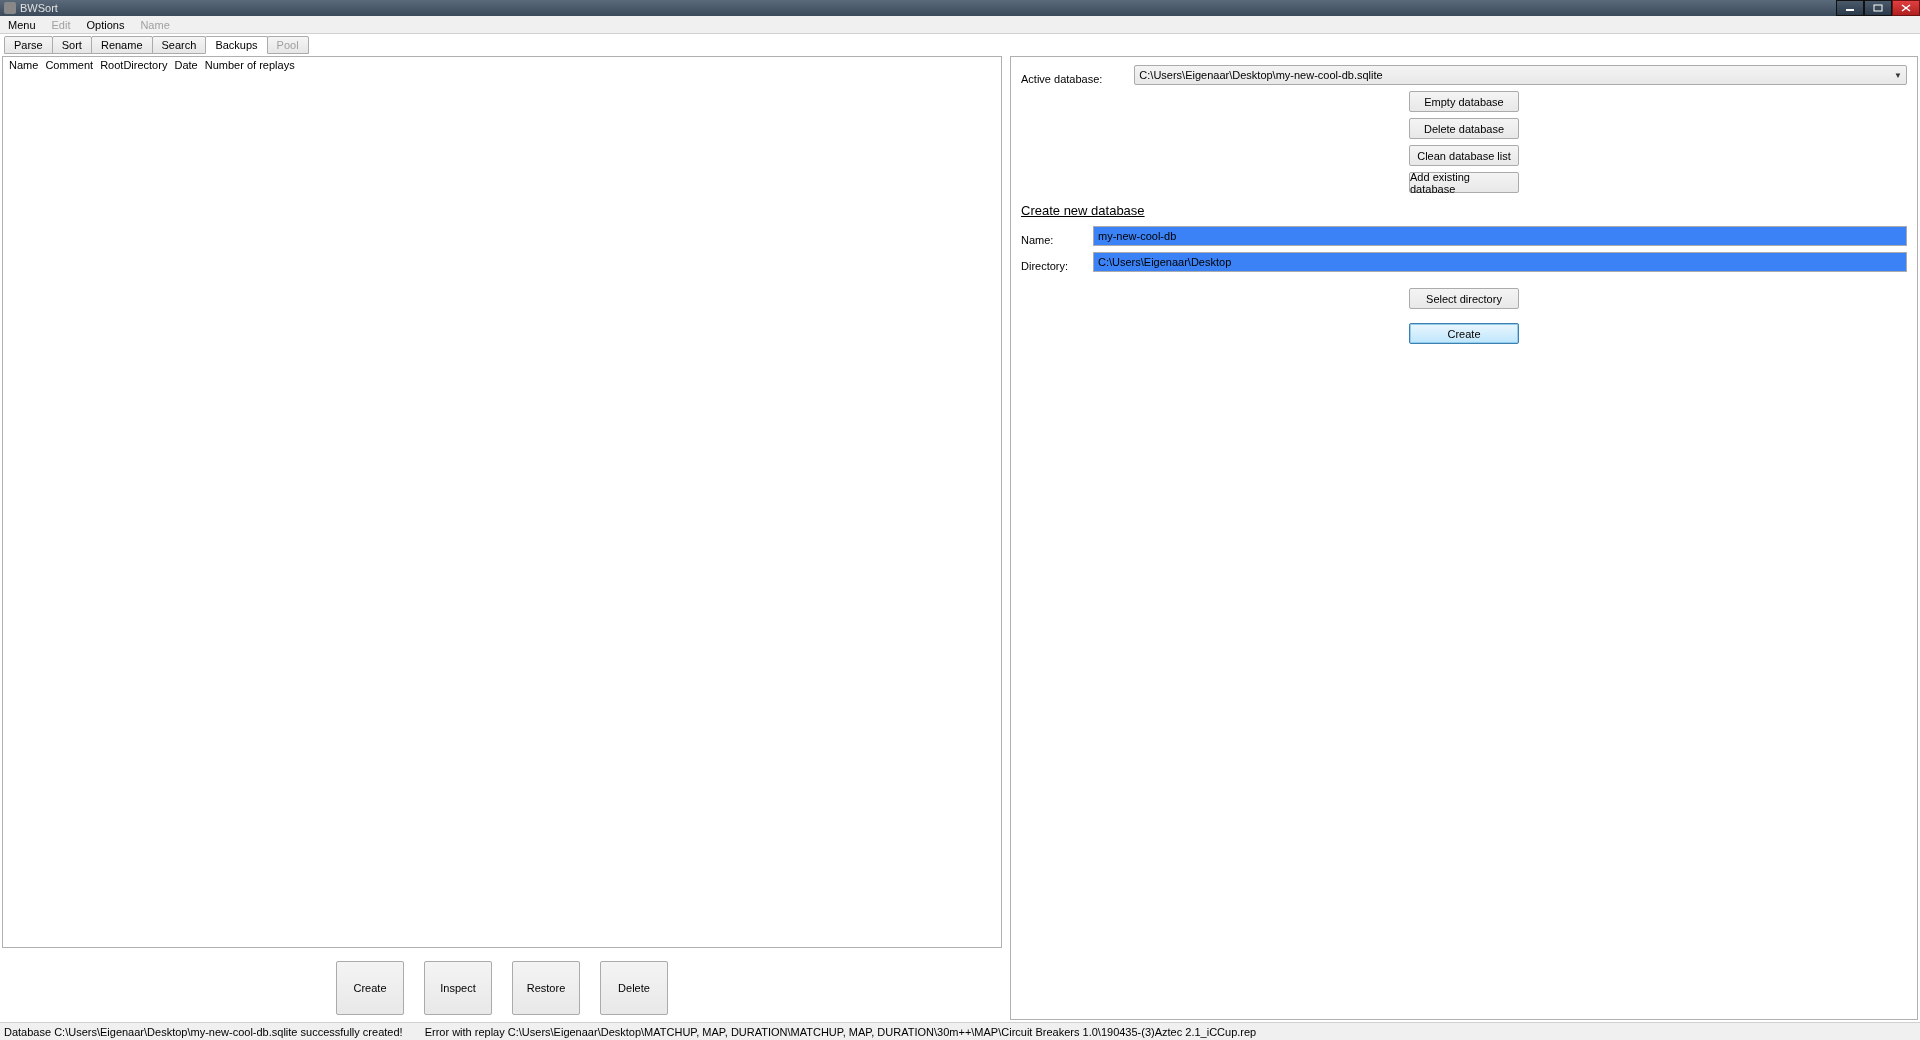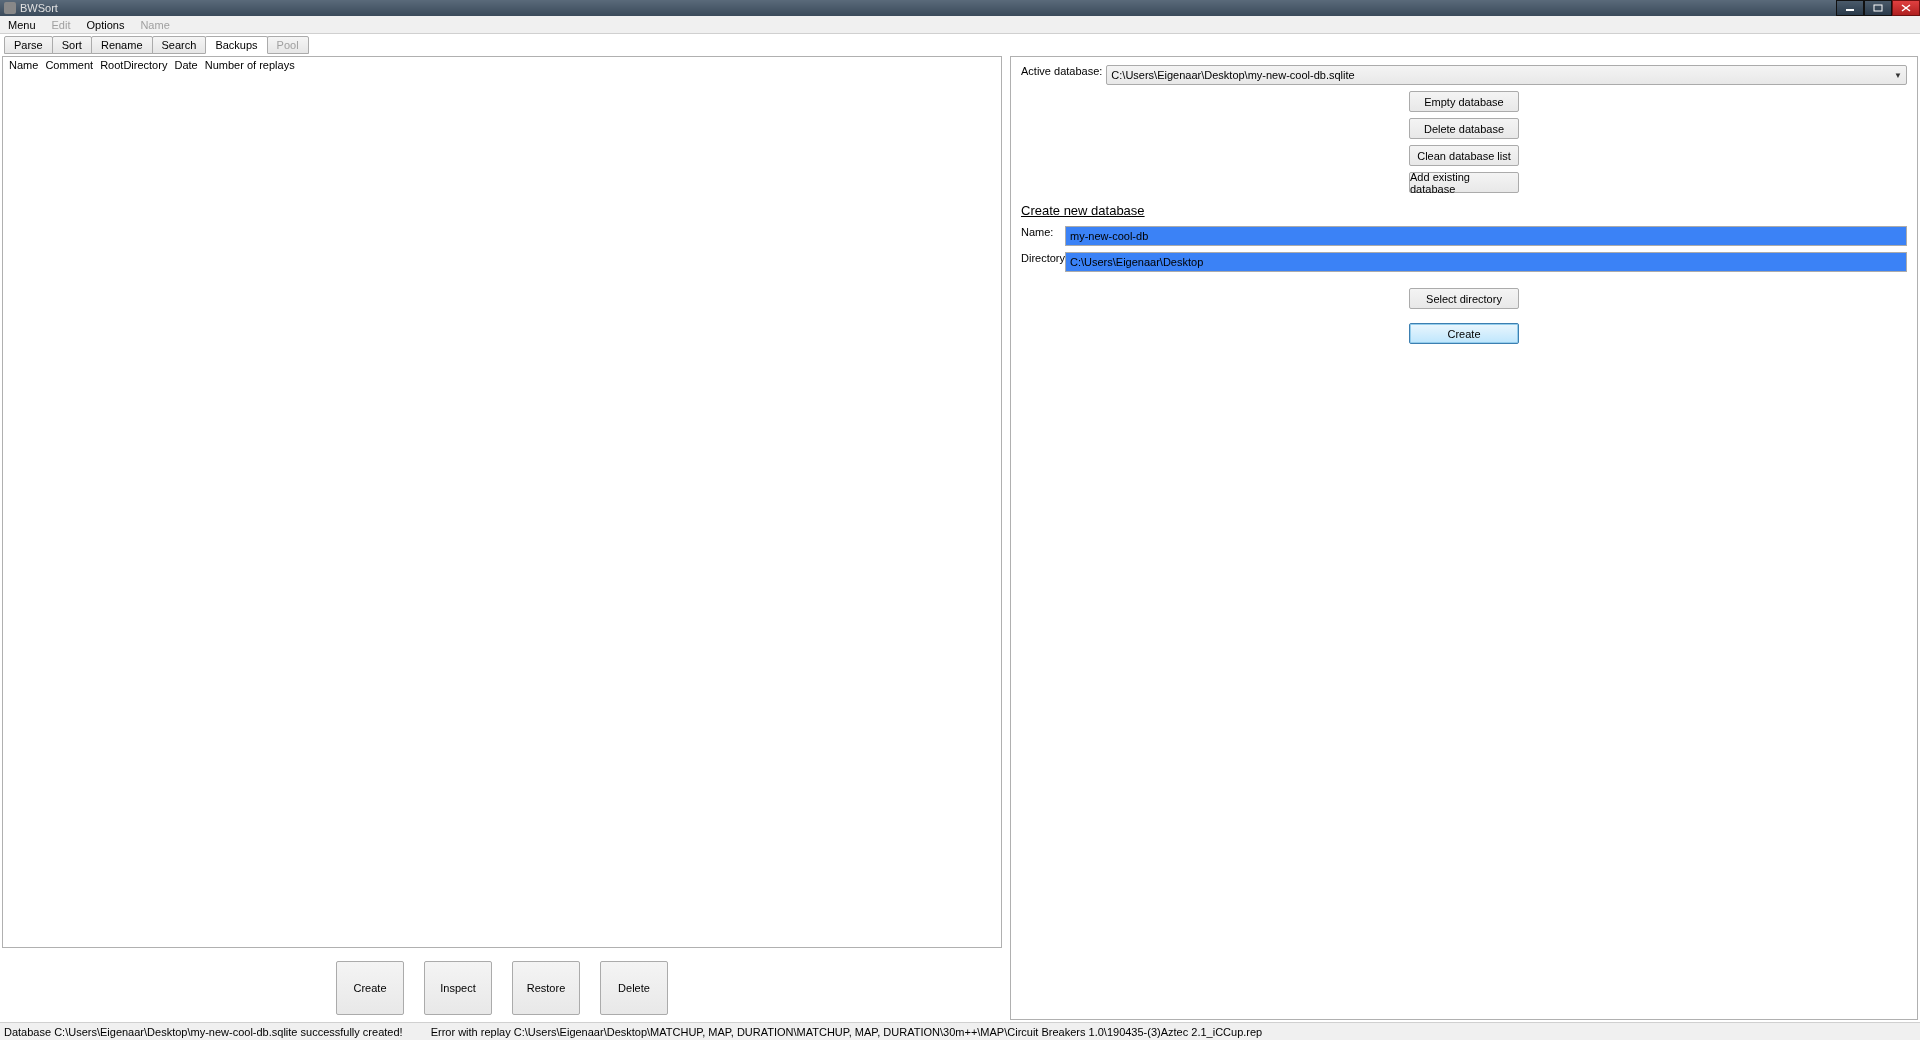--- a/index.html
+++ b/index.html
@@ -31,33 +31,33 @@
 .left-pane { flex: 0 0 1000px; display: flex; flex-direction: column; }
 .table-area { flex: 1; border: 1px solid #b0b0b0; background: #fff; }
 .table-header { padding: 2px 6px; border-bottom: 0px solid #e0e0e0; }
 .table-header span { margin-right: 4px; }
 
 .bottom-buttons { height: 64px; display: flex; align-items: center; justify-content: center; gap: 20px; margin-top: 8px; }
 .big-btn { width: 68px; height: 54px; border: 1px solid #ababab; background: linear-gradient(to bottom, #f4f4f4, #e8e8e8); border-radius: 2px; display: flex; align-items: center; justify-content: center; }
 
 
 .right-pane { flex: 1; border: 1px solid #b0b0b0; padding: 8px 10px; }
-.row { display: flex; align-items: flex-start; margin-bottom: 4px; }
+.row { display: flex; align-items: flex-end; margin-bottom: 4px; gap: 28px; }
 .row label { width: 72px; }
 .combo { flex: 1; height: 20px; border: 1px solid #ababab; background: linear-gradient(to bottom, #f4f4f4, #e8e8e8); display: flex; align-items: center; padding: 0 4px; position: relative; border-radius: 2px; }
 .combo .arrow { position: absolute; right: 4px; font-size: 8px; color: #333; }
 .btn-col { display: flex; flex-direction: column; align-items: center; gap: 6px; margin: 6px 0 10px 0; }
 .std-btn { width: 110px; height: 21px; border: 1px solid #ababab; background: linear-gradient(to bottom, #f4f4f4, #e8e8e8); border-radius: 2px; display: flex; align-items: center; justify-content: center; }
 .std-btn.focused { border: 1px solid #3c7fb1; background: linear-gradient(to bottom, #eaf6fd, #bee6fd); box-shadow: inset 0 0 0 1px #94cdec; }
 .section-title { text-align: left; text-decoration: underline; font-size: 13px; margin: 4px 0 8px 0; }
 .text-input { flex: 1; height: 20px; border: 1px solid #ababab; padding: 0 4px; background: #3b82f6; display: flex; align-items: center; }
 
 
 .statusbar { height: 18px; background: #f0f0f0; display: flex; align-items: center; padding: 0 4px; border-top: 1px solid #d0d0d0; font-size: 11px; }
-.status-left { margin-right: 28px; }
+.status-left { margin-right: 22px; }
 </style>
 </head>
 <body>
 
 <div class="titlebar">
   <span class="app-icon"></span>
   <span class="title">BWSort</span>
   <div class="win-controls">
     <div class="win-btn win-min">
       <svg width="10" height="8">

